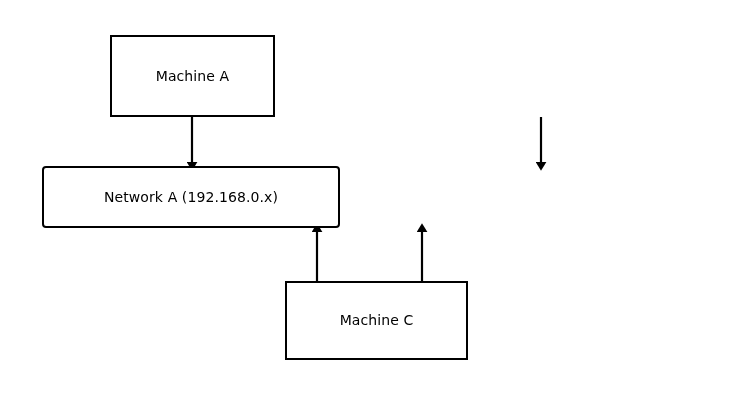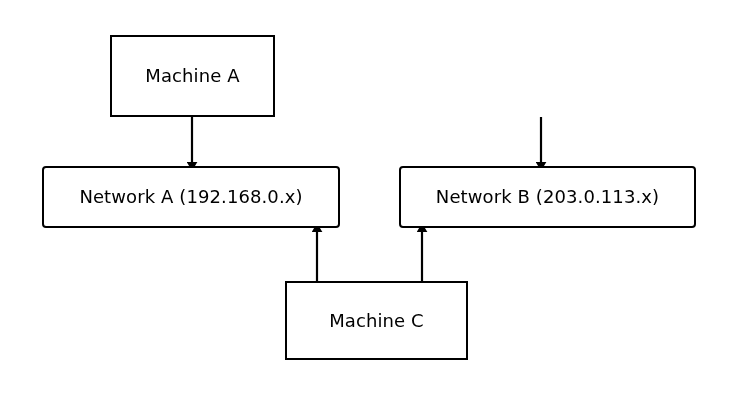--- a/index.html
+++ b/index.html
@@ -18,21 +18,21 @@
   }
   .node {
     position: absolute;
     box-sizing: border-box;
     background: #ffffff;
     border: 2px solid #000000;
     display: flex;
     align-items: center;
     justify-content: center;
     color: #000000;
-    font-size: 18px;
+    font-size: 14px;
     line-height: 1.2;
     letter-spacing: 0.1px;
     white-space: nowrap;
   }
   .node.rounded {
     border-radius: 4px;
   }
   .node-label {
     display: block;
     text-align: center;
@@ -69,21 +69,18 @@
 
   <div class="node" style="left:110px; top:35px; width:165px; height:82px;">
     <span class="node-label">Machine A</span>
   </div>
 
 
   <div class="node rounded" style="left:42px; top:166px; width:298px; height:62px;">
     <span class="node-label">Network A (192.168.0.x)</span>
   </div>
 
-  <div class="node rounded" style="left:399px; top:166px; width:297px; height:62px;">
-    <span class="node-label">Network B (203.0.113.x)</span>
-  </div>
 
   <div class="node" style="left:285px; top:281px; width:183px; height:79px;">
     <span class="node-label">Machine C</span>
   </div>
 
 </div>
 
 </body></html>

